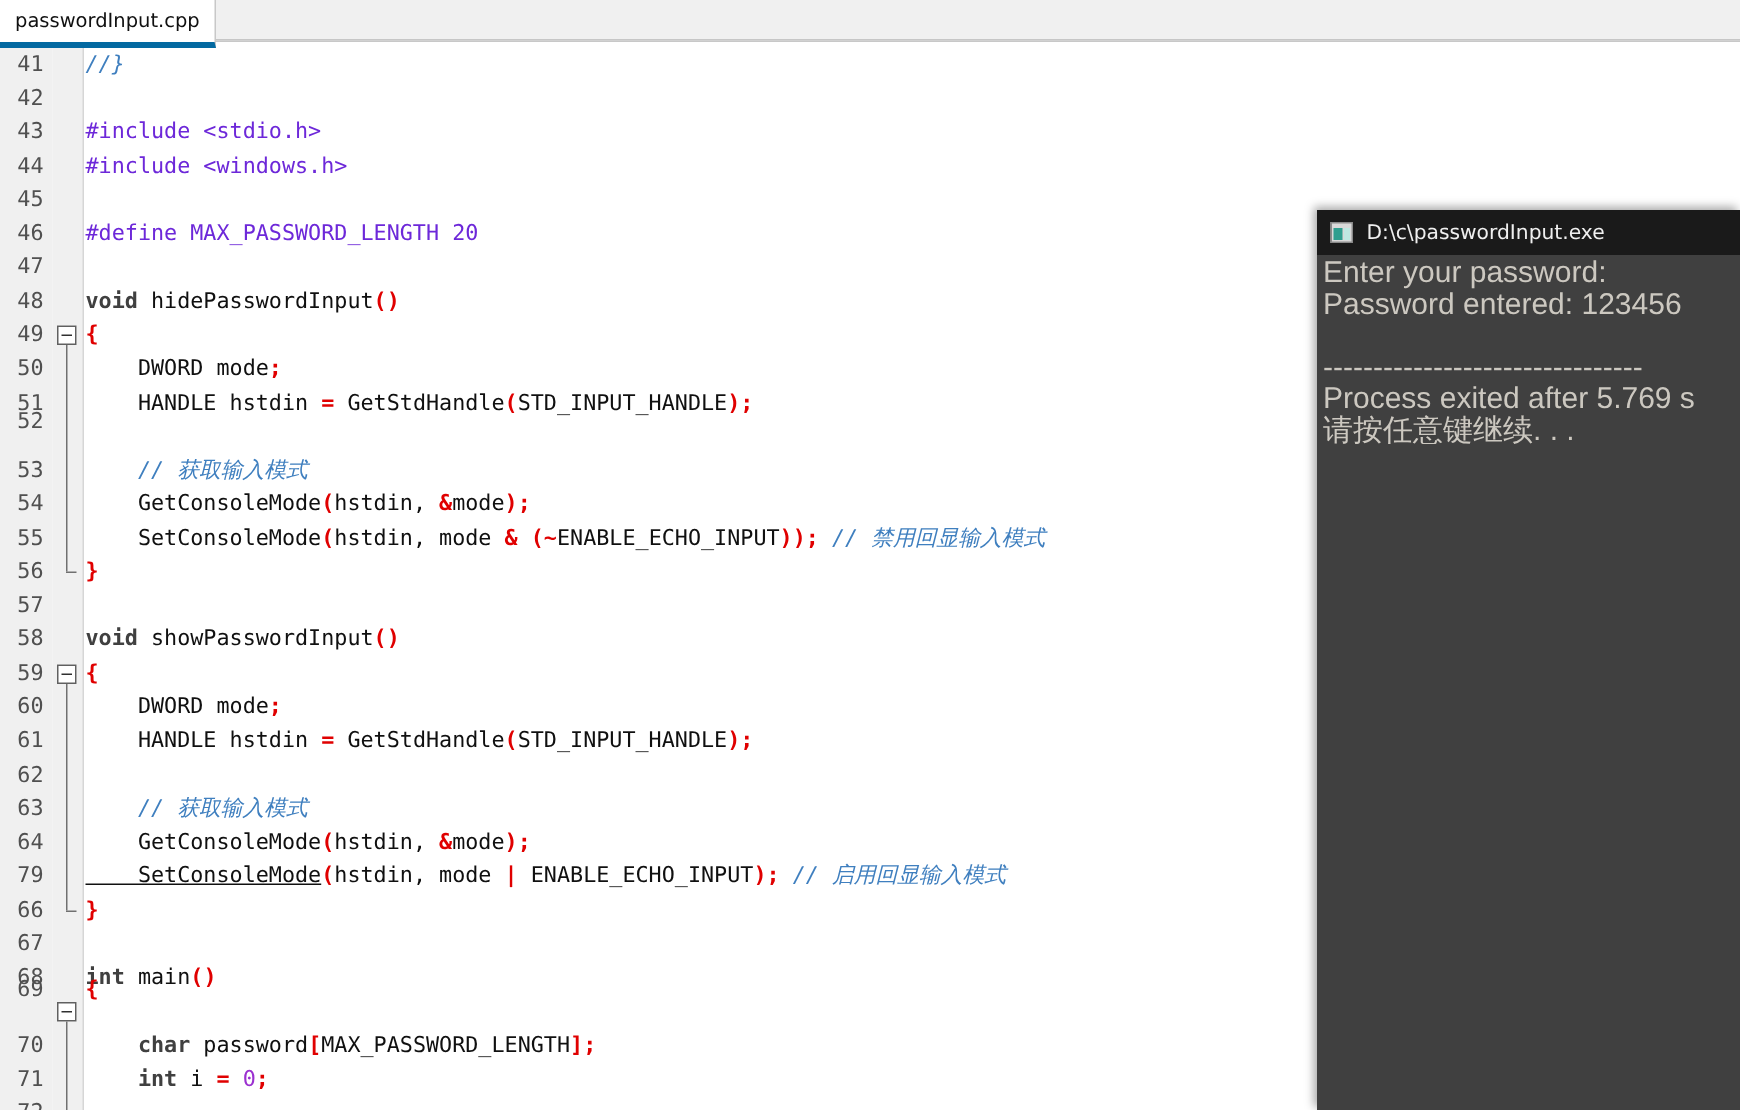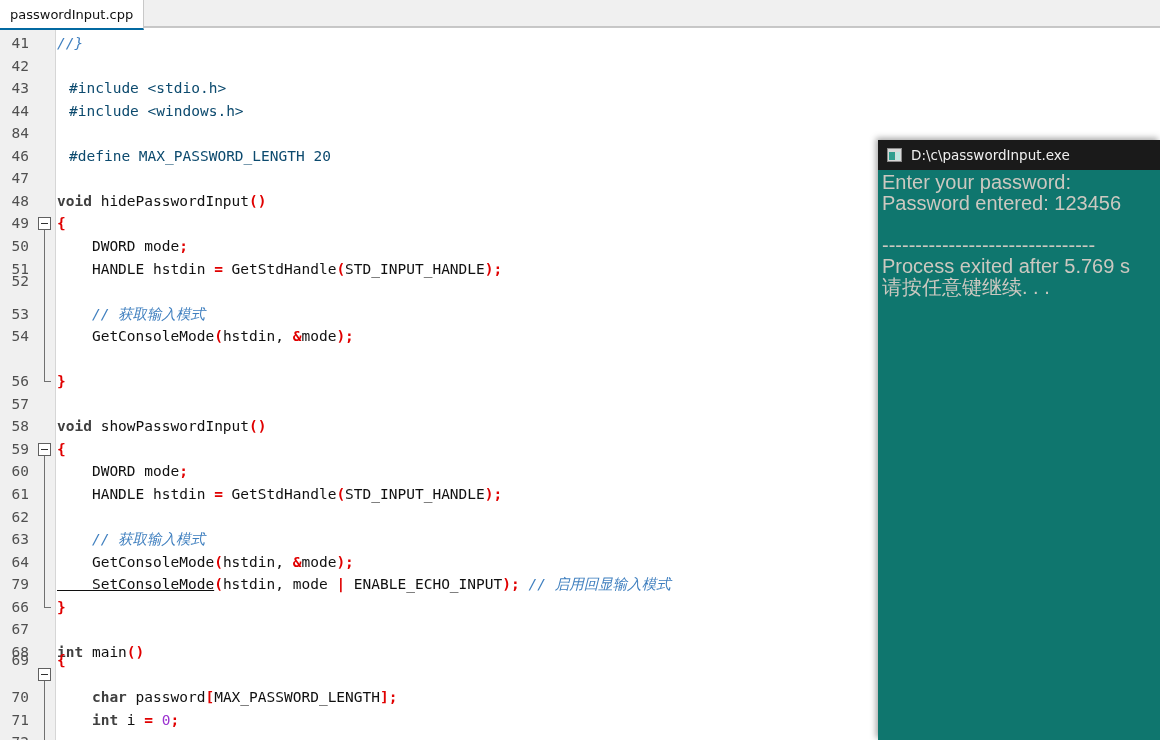--- a/index.html
+++ b/index.html
@@ -18,21 +18,21 @@
   }
   #tabbar:after{
     content:"";position:absolute;left:0;right:0;bottom:0;height:1px;background:#c6c6c6;
   }
   .tab{
     position:absolute;left:0;top:0;height:28px;
     padding:0 10px 0 10px;
     display:flex;align-items:center;
     background:#ffffff;
     border-right:1px solid #c8c8c8;
-    border-bottom:2px solid #0369a1;
+    border-bottom:4px solid #0369a1;
     font-family:"DejaVu Sans","Liberation Sans",sans-serif;
     font-size:13px;color:#101010;
     z-index:2;
     white-space:nowrap;
   }
 
   
   #editor{
     position:absolute;left:0;top:29px;width:1160px;height:711px;
     background:#ffffff;overflow:hidden;
@@ -62,21 +62,21 @@
   }
   .code{
     position:absolute;left:57px;top:0;
     font-family:"DejaVu Sans Mono",monospace;
     font-size:14.5px;color:#101010;
     letter-spacing:0px;
   }
 
   
   .kw{color:#404040;font-weight:bold;}
-  .pre{color:#0c4a6e;margin-left:12px;}
+  .pre{color:#6d28d9;}
   .cmt{color:#3f7fbf;font-style:italic;}
   .punct{color:#e00000;font-weight:bold;}
   .num{color:#9b30d0;}
   .ident{color:#101010;}
   .ul{text-decoration:underline;}
 
   
   .foldbox{
     position:absolute;left:38px;width:13px;height:13px;
     border:1px solid #606060;background:#ffffff;
@@ -88,21 +88,21 @@
   .foldline{
     position:absolute;left:44px;width:1px;background:#707070;
   }
   .foldend{
     position:absolute;left:44px;width:7px;height:1px;background:#707070;
   }
 
   
   #console{
     position:absolute;left:878px;top:140px;width:282px;height:600px;
-    background:#0f766e;
+    background:#404040;
     overflow:hidden;
     box-shadow:-2px -2px 6px rgba(0,0,0,0.35);
   }
   #console-title{
     position:absolute;left:0;top:0;width:282px;height:30px;
     display:flex;align-items:center;
     background:#1a1a1a;
     padding-left:9px;box-sizing:border-box;
   }
   #console-icon{
@@ -140,31 +140,32 @@
 </div>
 
 <div id="editor">
   <div id="gutter"></div>
   <div id="foldcol"></div>
   <div id="codearea">
       <div class="row" style="top: 3px; text-decoration: underline;"><span class="lnum">41</span><span class="code"><span class="cmt">//}</span></span></div>
       <div class="row" style="top: 25.55px;"><span class="lnum">42</span><span class="code"></span></div>
       <div class="row" style="top: 48.1px;"><span class="lnum">43</span><span class="code"><span class="pre">#include &lt;stdio.h&gt;</span></span></div>
       <div class="row" style="top: 70.65px;"><span class="lnum">44</span><span class="code"><span class="pre">#include &lt;windows.h&gt;</span></span></div>
-      <div class="row" style="top: 93.2px;"><span class="lnum">84</span><span class="code"></span></div>
+      <div class="row" style="top: 93.2px;"><span class="lnum">45</span><span class="code"></span></div>
       <div class="row" style="top: 115.75px;"><span class="lnum">46</span><span class="code"><span class="pre">#define MAX_PASSWORD_LENGTH 20</span></span></div>
       <div class="row" style="top: 138.3px;"><span class="lnum">47</span><span class="code"></span></div>
       <div class="row" style="top: 160.85px;"><span class="lnum">48</span><span class="code"><span class="kw">void</span><span class="ident"> hidePasswordInput</span><span class="punct">()</span></span></div>
       <div class="row" style="top: 183.4px;"><span class="lnum">49</span><span class="code"><span class="punct">{</span></span></div>
       <div class="foldbox" style="top: 188.4px;"></div>
       <div class="row" style="top: 205.95px;"><span class="lnum">50</span><span class="code"><span class="ident">    DWORD mode</span><span class="punct">;</span></span></div>
       <div class="row" style="top: 228.5px;"><span class="lnum">51</span><span class="code"><span class="ident">    HANDLE hstdin </span><span class="punct">=</span><span class="ident"> GetStdHandle</span><span class="punct">(</span><span class="ident">STD_INPUT_HANDLE</span><span class="punct">);</span></span></div>
       <div class="row" style="top: 241px;"><span class="lnum">52</span><span class="code"></span></div>
       <div class="row" style="top: 273.6px;"><span class="lnum">53</span><span class="code"><span class="cmt">    // 获取输入模式</span></span></div>
       <div class="row" style="top: 296.15px;"><span class="lnum">54</span><span class="code"><span class="ident">    GetConsoleMode</span><span class="punct">(</span><span class="ident">hstdin, </span><span class="punct">&amp;</span><span class="ident">mode</span><span class="punct">);</span></span></div>
+      <div class="row" style="top: 318.7px;"><span class="lnum">55</span><span class="code"><span class="ident">    SetConsoleMode</span><span class="punct">(</span><span class="ident">hstdin, mode </span><span class="punct">&amp;</span><span class="punct"> (~</span><span class="ident">ENABLE_ECHO_INPUT</span><span class="punct">));</span><span class="cmt"> // 禁用回显输入模式</span></span></div>
       <div class="row" style="top: 341.25px;"><span class="lnum">56</span><span class="code"><span class="punct">}</span></span></div>
       <div class="foldline" style="top: 201.4px; height: 150.85px;"></div>
       <div class="foldend" style="top: 352.25px;"></div>
       <div class="row" style="top: 363.8px;"><span class="lnum">57</span><span class="code"></span></div>
       <div class="row" style="top: 386.35px;"><span class="lnum">58</span><span class="code"><span class="kw">void</span><span class="ident"> showPasswordInput</span><span class="punct">()</span></span></div>
       <div class="row" style="top: 408.9px;"><span class="lnum">59</span><span class="code"><span class="punct">{</span></span></div>
       <div class="foldbox" style="top: 413.9px;"></div>
       <div class="row" style="top: 431.45px;"><span class="lnum">60</span><span class="code"><span class="ident">    DWORD mode</span><span class="punct">;</span></span></div>
       <div class="row" style="top: 454px;"><span class="lnum">61</span><span class="code"><span class="ident">    HANDLE hstdin </span><span class="punct">=</span><span class="ident"> GetStdHandle</span><span class="punct">(</span><span class="ident">STD_INPUT_HANDLE</span><span class="punct">);</span></span></div>
       <div class="row" style="top: 476.55px;"><span class="lnum">62</span><span class="code"></span></div>

